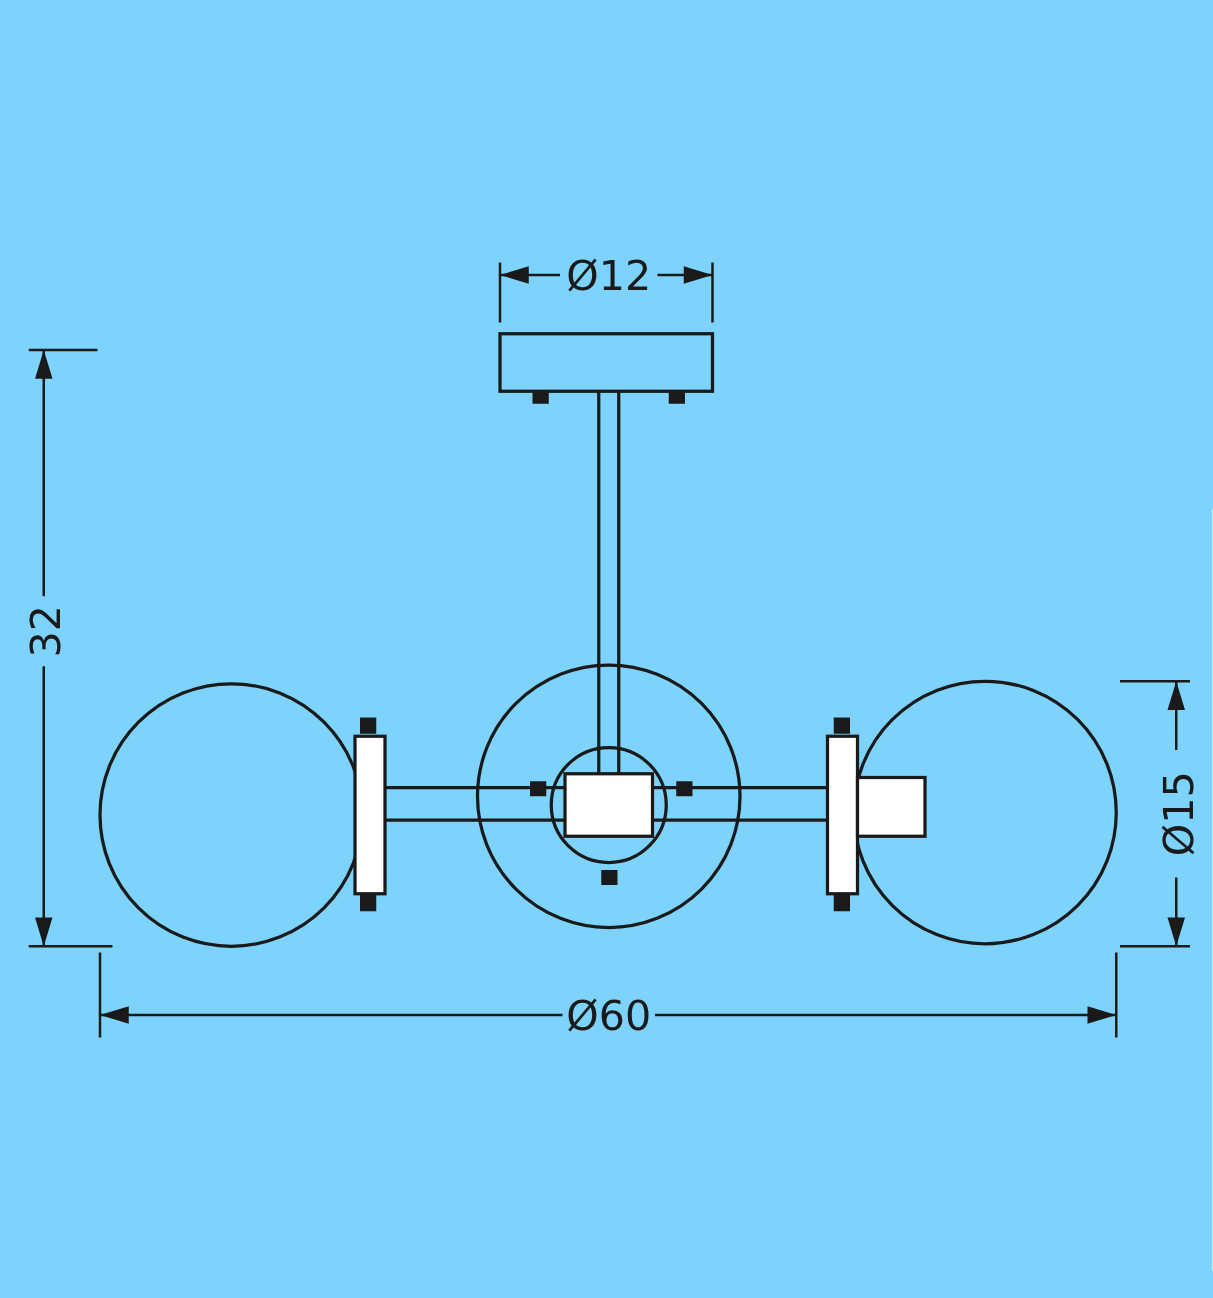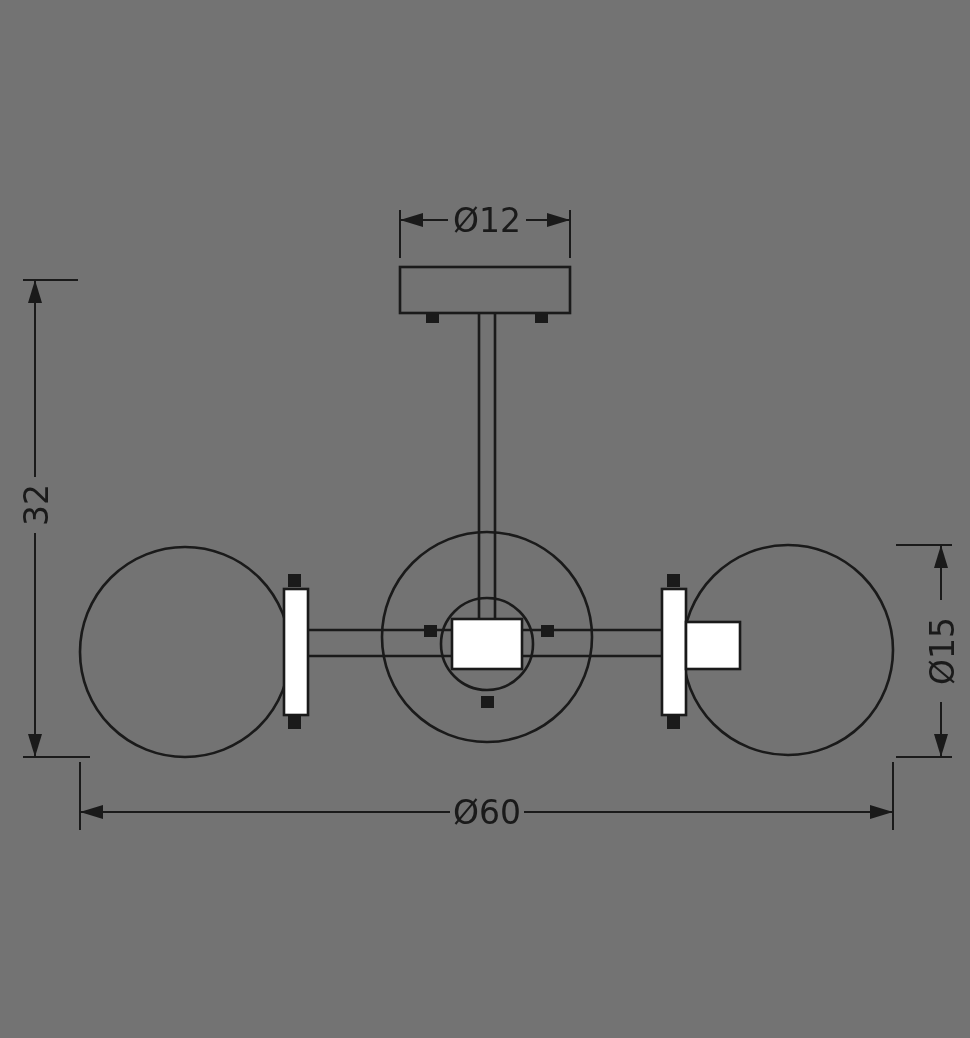--- a/index.html
+++ b/index.html
@@ -5,21 +5,21 @@
   html, body {
     margin: 0;
     padding: 0;
     background: #ffffff;
     font-family: "DejaVu Sans", "Liberation Sans", sans-serif;
   }
   .canvas {
     position: relative;
     width: 970px;
     height: 1038px;
-    background: #737373;
+    background: #7dd3fc;
     overflow: hidden;
   }
   svg text {
     font-family: "DejaVu Sans", "Liberation Sans", sans-serif;
     font-size: 33px;
     fill: #1a1a1a;
   }
 </style>
 </head>
 <body>

